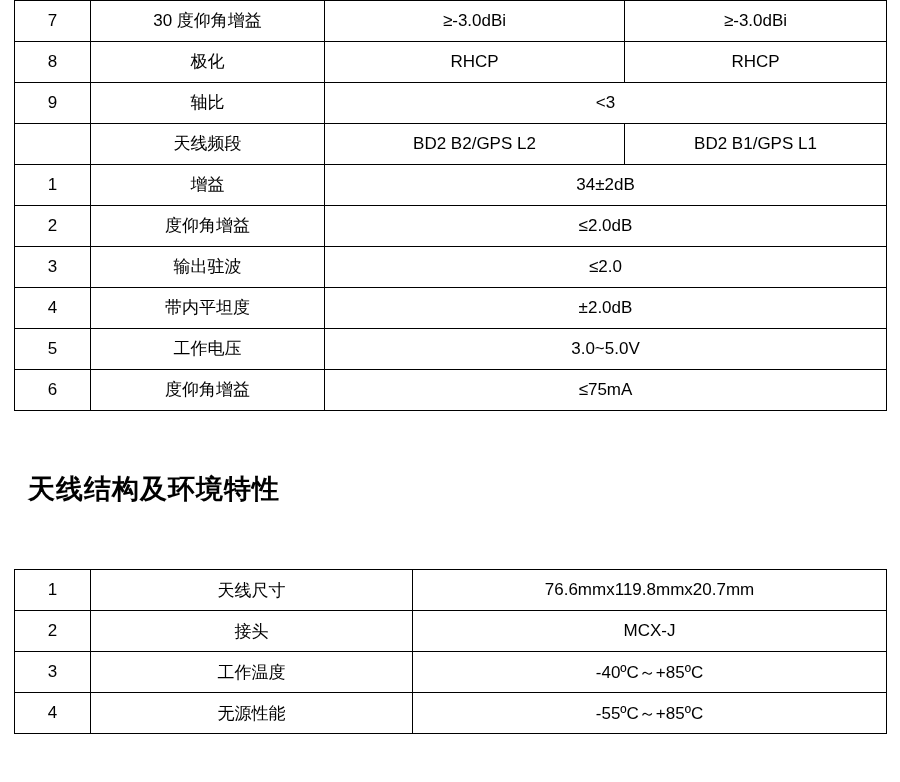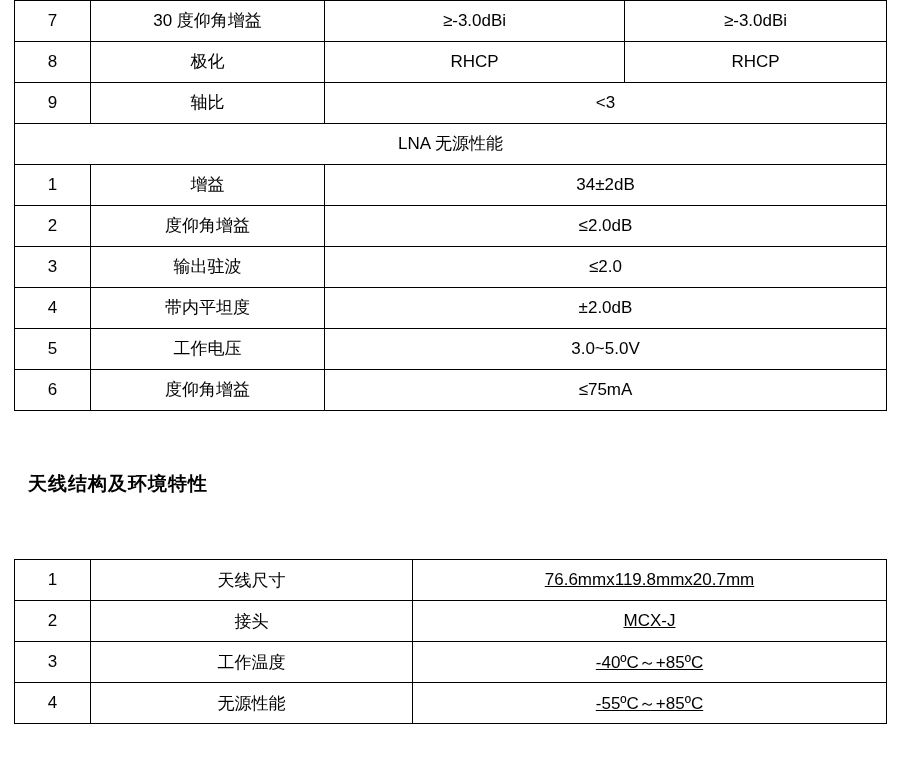--- a/index.html
+++ b/index.html
@@ -40,21 +40,21 @@
   td.idx { width: 76px; }
   td.name { width: 234px; }
   td.val { width: 300px; }
   td.val2 { width: 262px; }
   td.span-note {
     text-align: left;
     padding-left: 10px;
   }
   .top-table { margin-top: -1px; }
   .section-title {
-    font-size: 19px;
+    font-size: 27px;
     font-weight: bold;
     margin: 60px 0 0 28px;
     letter-spacing: 1px;
   }
   table.struct {
     border-collapse: collapse;
     table-layout: fixed;
     width: 872px;
     margin: 62px 14px 0 14px;
     font-size: 17px;
@@ -62,21 +62,21 @@
   table.struct td {
     border: 1px solid #000000;
     height: 41px;
     text-align: center;
     vertical-align: middle;
     padding: 0 4px;
     box-sizing: border-box;
   }
   td.sidx { width: 76px; }
   td.sname { width: 322px; }
-  td.sval { width: 474px; text-decoration: underline; }
+  td.sval { width: 474px; }
 </style>
 </head>
 <body>
 
 <div class="page">
 
   <table class="spec top-table">
     <tbody>
       <tr>
         <td class="idx">7</td>
@@ -89,21 +89,24 @@
         <td class="name">极化</td>
         <td class="val">RHCP</td>
         <td class="val2">RHCP</td>
       </tr>
       <tr>
         <td class="idx">9</td>
         <td class="name">轴比</td>
         <td class="val" colspan="2">&lt;3</td>
       </tr>
       <tr>
-        <td class="span-note" colspan="4">LNA 无源性能</td>
+        <td class="idx"></td>
+        <td class="name">天线频段</td>
+        <td class="val">BD2 B2/GPS L2</td>
+        <td class="val2">BD2 B1/GPS L1</td>
       </tr>
       <tr>
         <td class="idx">1</td>
         <td class="name">增益</td>
         <td class="val" colspan="2">34±2dB</td>
       </tr>
       <tr>
         <td class="idx">2</td>
         <td class="name">度仰角增益</td>
         <td class="val" colspan="2">≤2.0dB</td>

